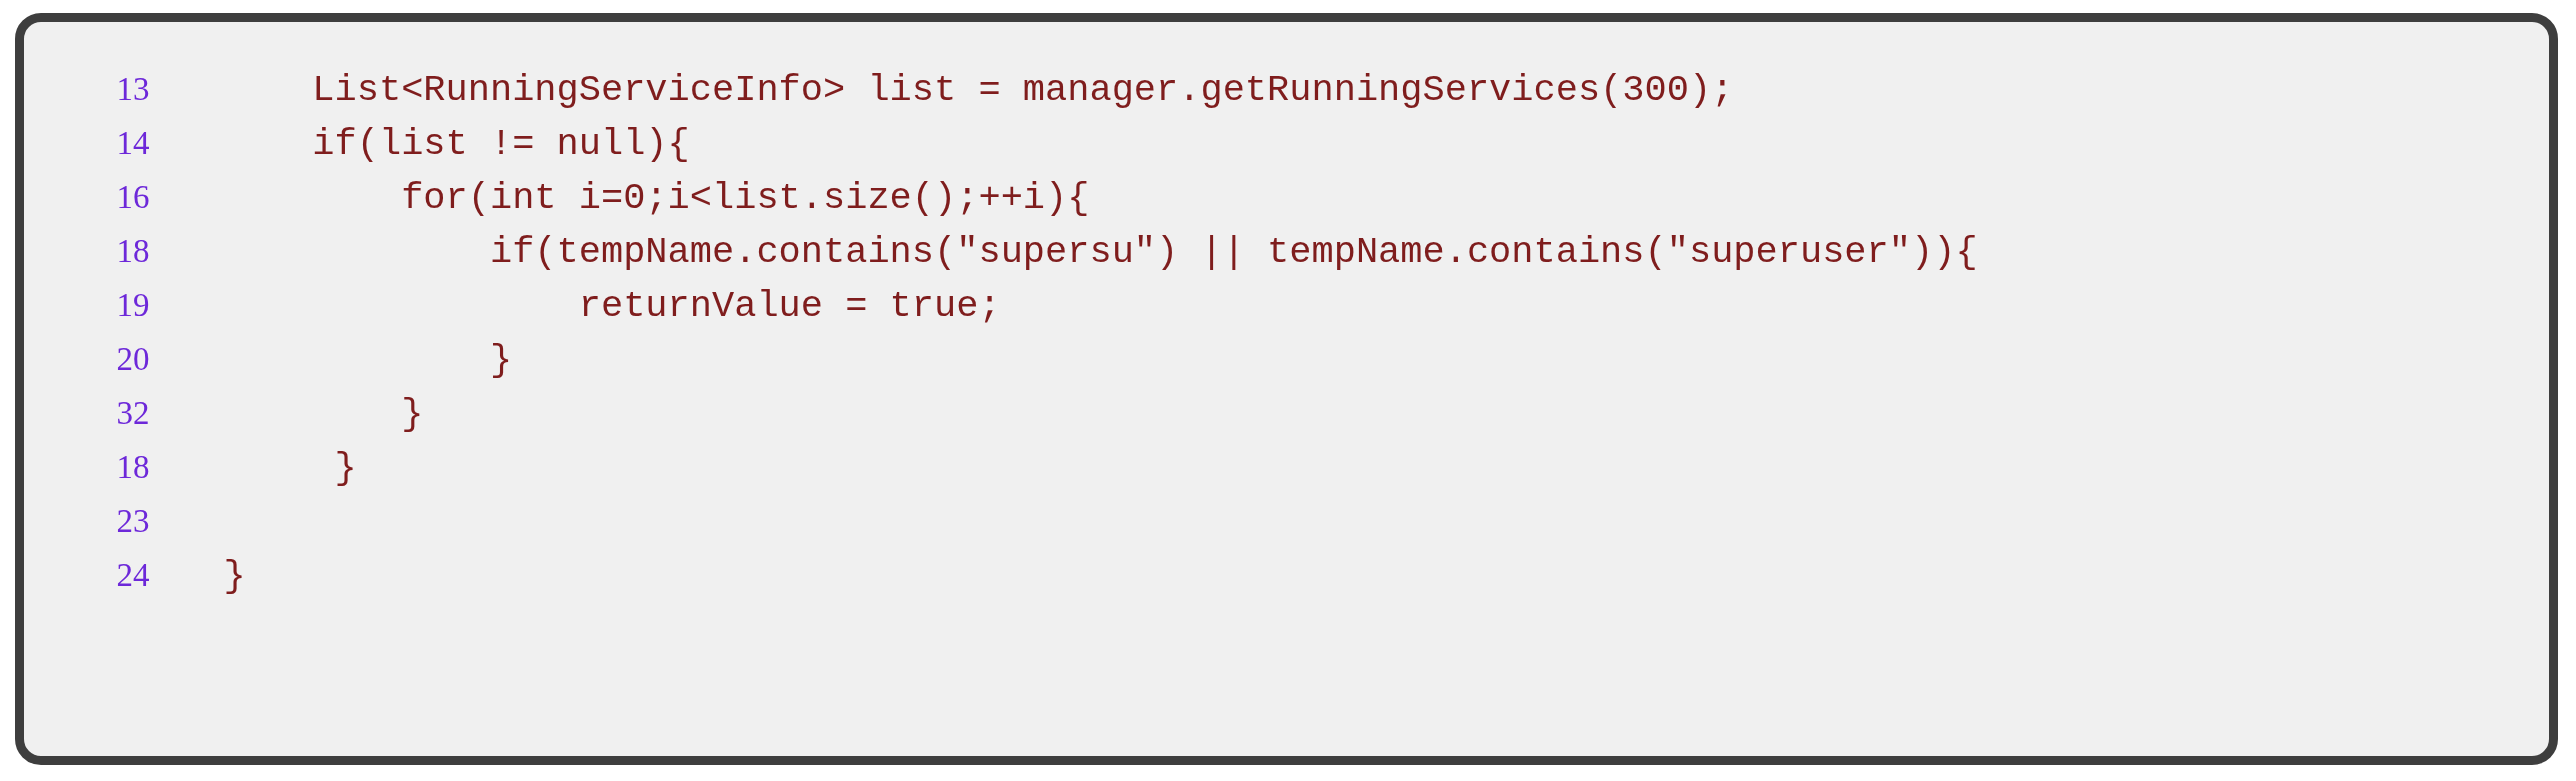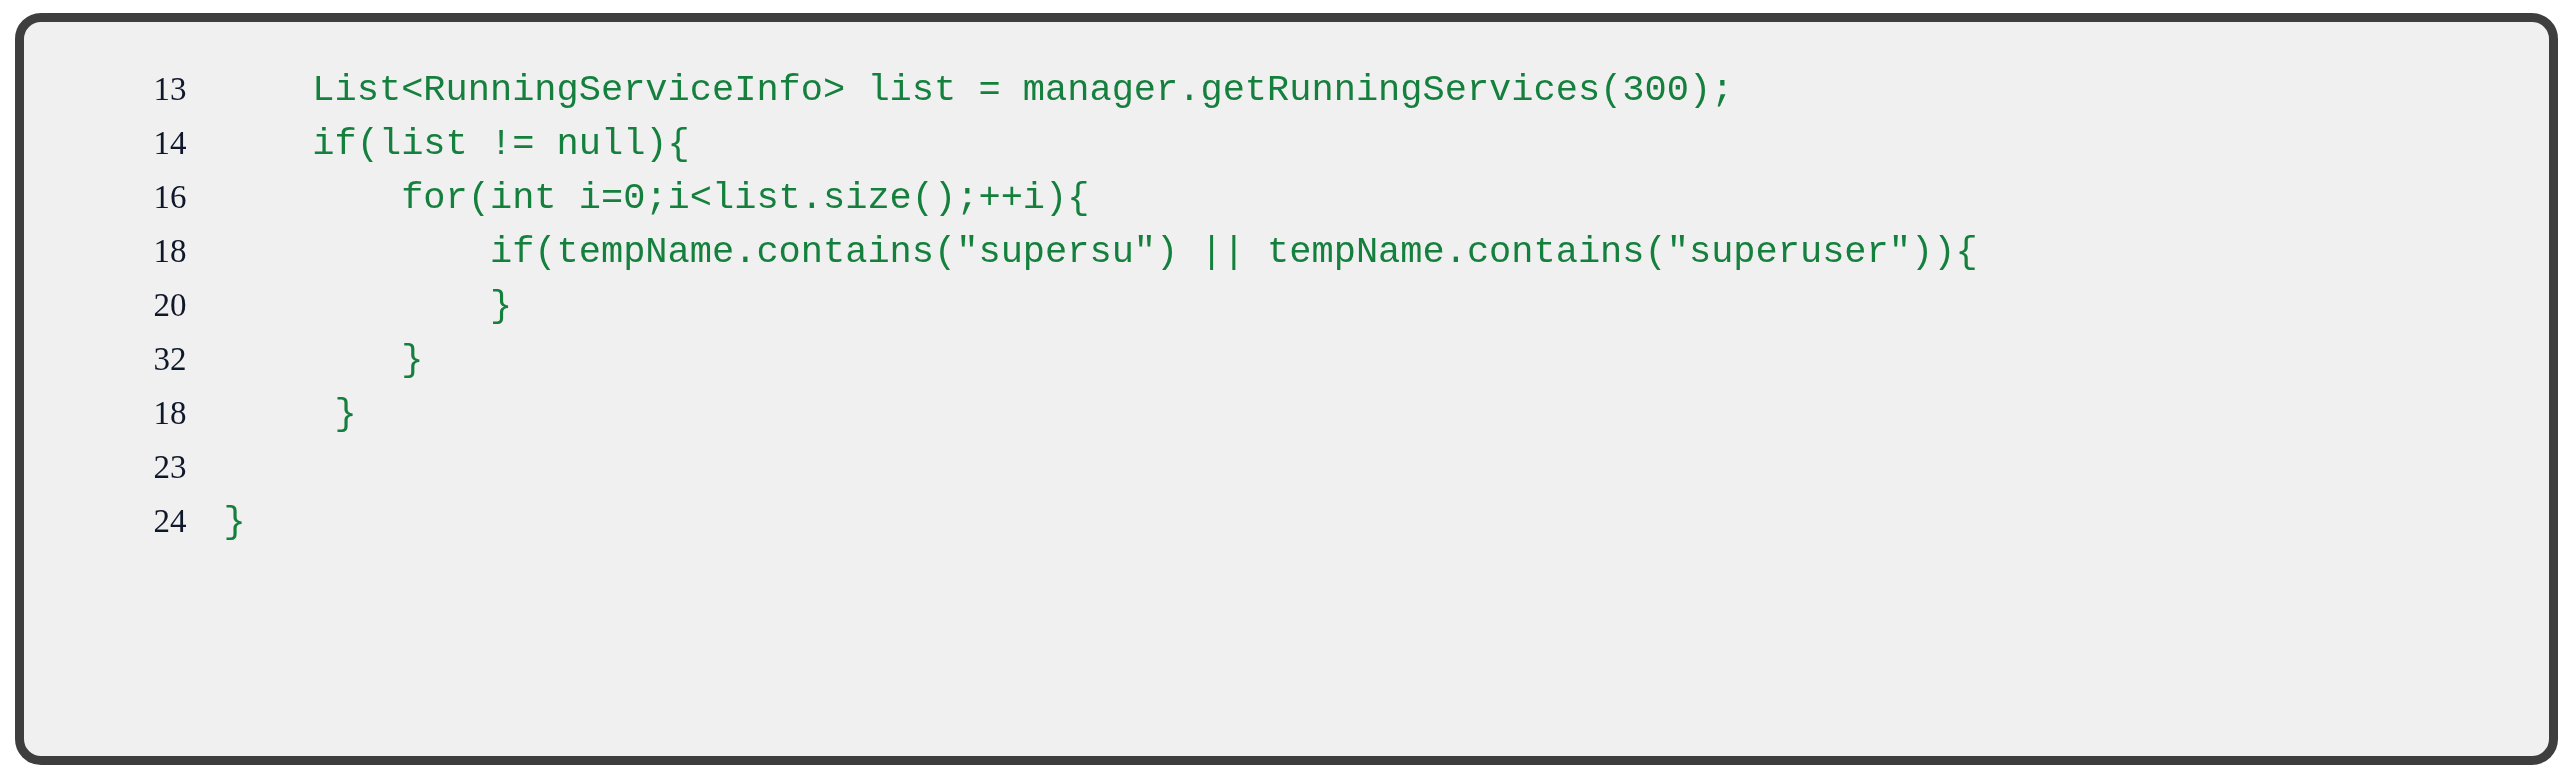--- a/index.html
+++ b/index.html
@@ -30,27 +30,27 @@
     align-items: baseline;
     height: 54px;
     line-height: 54px;
     white-space: nowrap;
   }
   .ln {
     flex: 0 0 107px;
     width: 107px;
     font-family: "Liberation Serif", serif;
     font-size: 33px;
-    color: #0f172a;
-    text-align: center;
+    color: #6d28d9;
+    text-align: left;
   }
   .code {
     font-family: "Liberation Mono", monospace;
     font-size: 37px;
-    color: #15803d;
+    color: #7f1d1d;
     white-space: pre;
   }
 </style>
 </head>
 <body>
 
 <div class="listing-panel">
   <div class="listing-body">
 
     <div class="code-line">
@@ -63,20 +63,24 @@
     </div>
     <div class="code-line">
       <span class="ln">16</span>
         <span class="code">        for(int i=0;i&lt;list.size();++i){</span>
     </div>
     <div class="code-line">
       <span class="ln">18</span>
         <span class="code">            if(tempName.contains("supersu") || tempName.contains("superuser")){</span>
     </div>
     <div class="code-line">
+      <span class="ln">19</span>
+        <span class="code">                returnValue = true;</span>
+    </div>
+    <div class="code-line">
       <span class="ln">20</span>
         <span class="code">            }</span>
     </div>
     <div class="code-line">
       <span class="ln">32</span>
         <span class="code">        }</span>
     </div>
     <div class="code-line">
       <span class="ln">18</span>
         <span class="code">     }</span>

